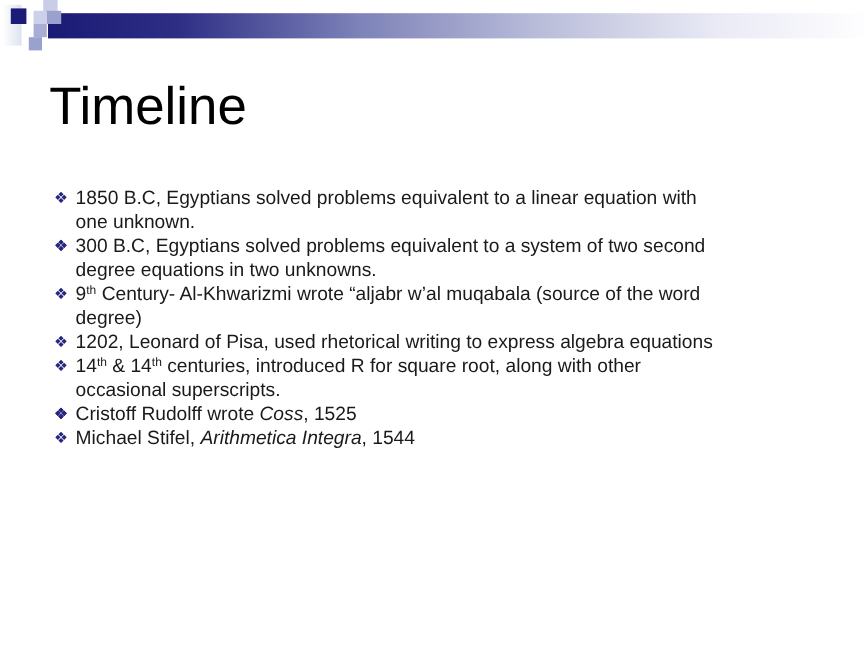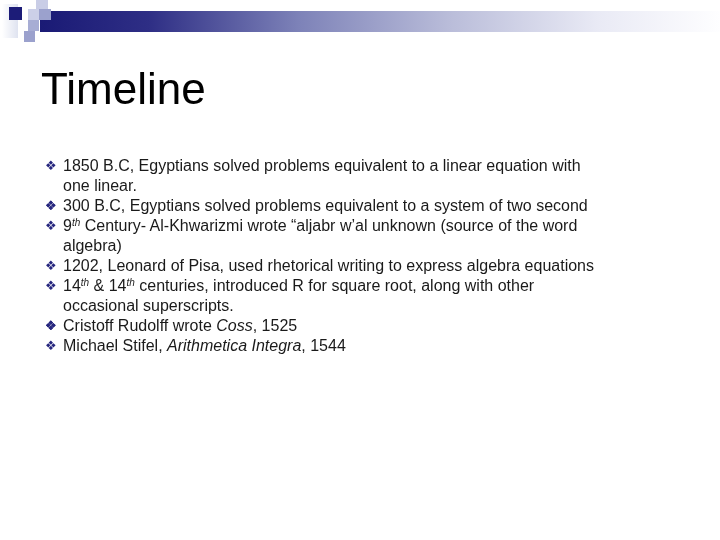--- a/index.html
+++ b/index.html
@@ -64,21 +64,20 @@
     line-height: 16px;
     color: #26267e;
     font-family: "DejaVu Sans", sans-serif;
   }
   .bullets sup {
     font-size: 10px;
     line-height: 0;
     vertical-align: baseline;
     position: relative;
     top: -5px;
-    font-style: italic;
   }
 </style>
 </head>
 <body>
 
 <div class="slide">
 
   <div>
     <div class="hdr-bar"></div>
     <div class="hdr-strip"></div>
@@ -86,24 +85,24 @@
     <div class="sq sq-a"></div>
     <div class="sq sq-b"></div>
     <div class="sq sq-c"></div>
     <div class="sq sq-d"></div>
     <div class="sq sq-e"></div>
   </div>
 
   <div class="slide-title">Timeline</div>
 
   <ul class="bullets">
-      <li><span class="bullet-glyph">❖</span><span><span>1850 B.C, Egyptians solved problems equivalent to a linear equation with</span><br><span>one linear.</span></span></li>
+      <li><span class="bullet-glyph">❖</span><span><span>1850 B.C, Egyptians solved problems equivalent to a linear equation with</span><br><span>one unknown.</span></span></li>
       <li><span class="bullet-glyph">❖</span></li>
-      <li><span class="bullet-glyph">❖</span><span><span>300 B.C, Egyptians solved problems equivalent to a system of two second</span><br></span></li>
-      <li><span class="bullet-glyph">❖</span><span><span>9</span><sup>th</sup><span> Century- Al-Khwarizmi wrote “aljabr w’al unknown (source of the word</span><br><span>algebra)</span></span></li>
+      <li><span class="bullet-glyph">❖</span><span><span>300 B.C, Egyptians solved problems equivalent to a system of two second</span><br><span>degree equations in two unknowns.</span></span></li>
+      <li><span class="bullet-glyph">❖</span><span><span>9</span><sup>th</sup><span> Century- Al-Khwarizmi wrote “aljabr w’al muqabala (source of the word</span><br><span>degree)</span></span></li>
       <li><span class="bullet-glyph">❖</span><span><span>1202, Leonard of Pisa, used rhetorical writing to express algebra equations</span></span></li>
       <li><span class="bullet-glyph">❖</span><span><span>14</span><sup>th</sup><span> &amp; 14</span><sup>th</sup><span> centuries, introduced R for square root, along with other</span><br><span>occasional superscripts.</span></span></li>
       <li><span class="bullet-glyph">❖</span></li>
       <li><span class="bullet-glyph">❖</span></li>
       <li><span class="bullet-glyph">❖</span><span><span>Cristoff Rudolff wrote </span><i>Coss</i><span>, 1525</span></span></li>
       <li><span class="bullet-glyph">❖</span><span><span>Michael Stifel, </span><i>Arithmetica Integra</i><span>, 1544</span></span></li>
     </ul>
 
 </div>
 

